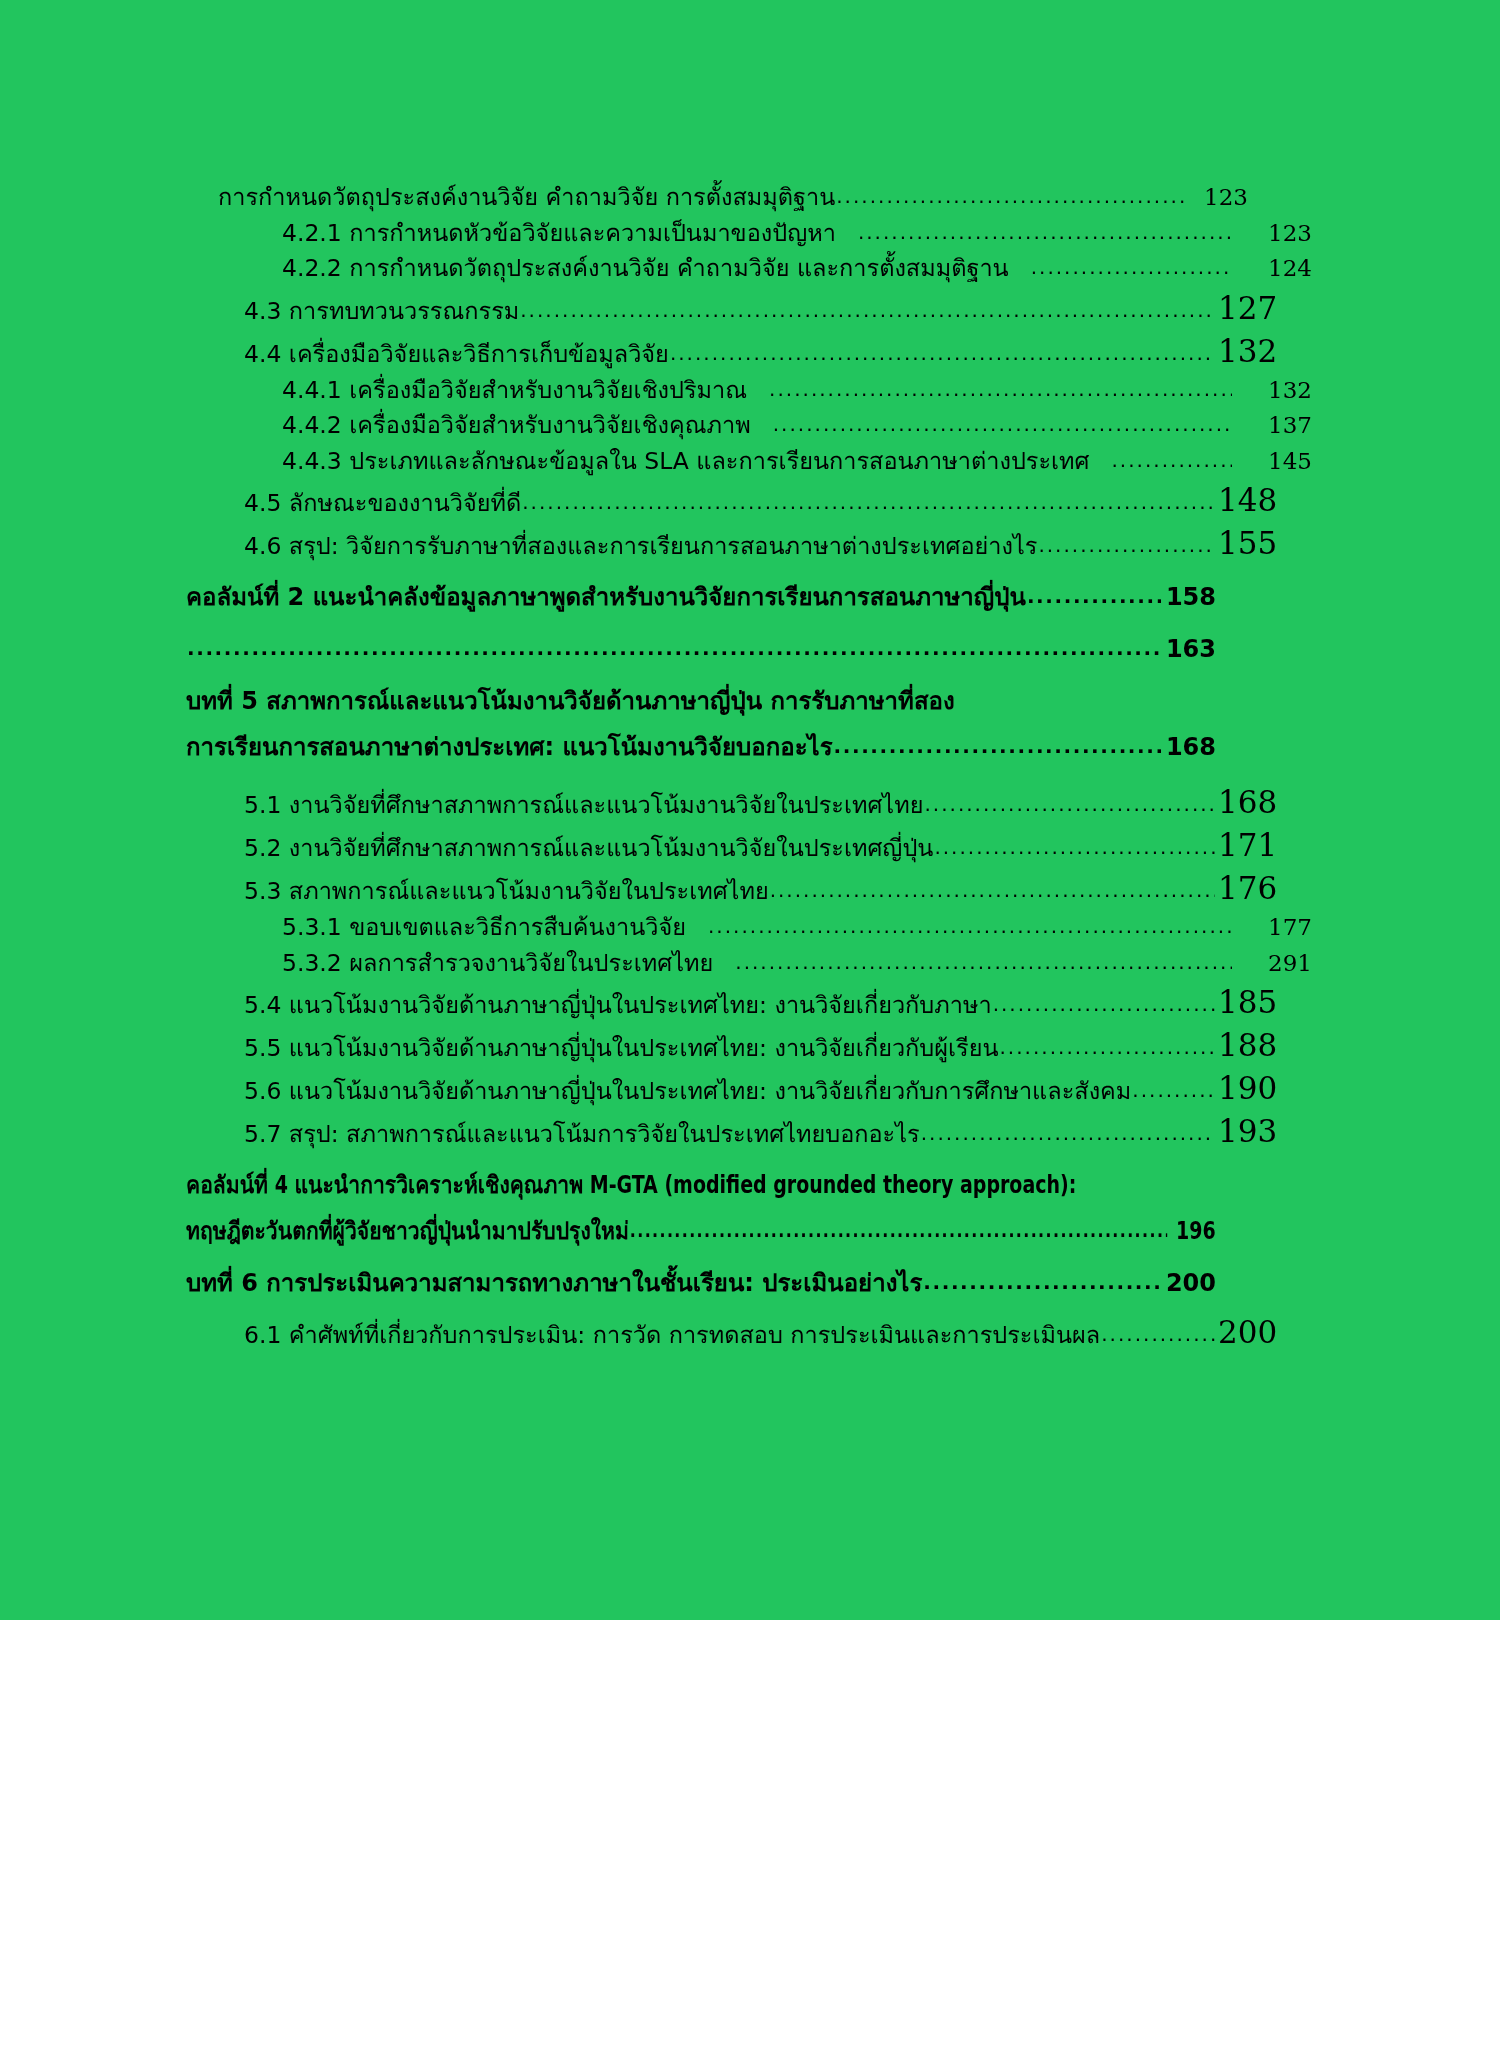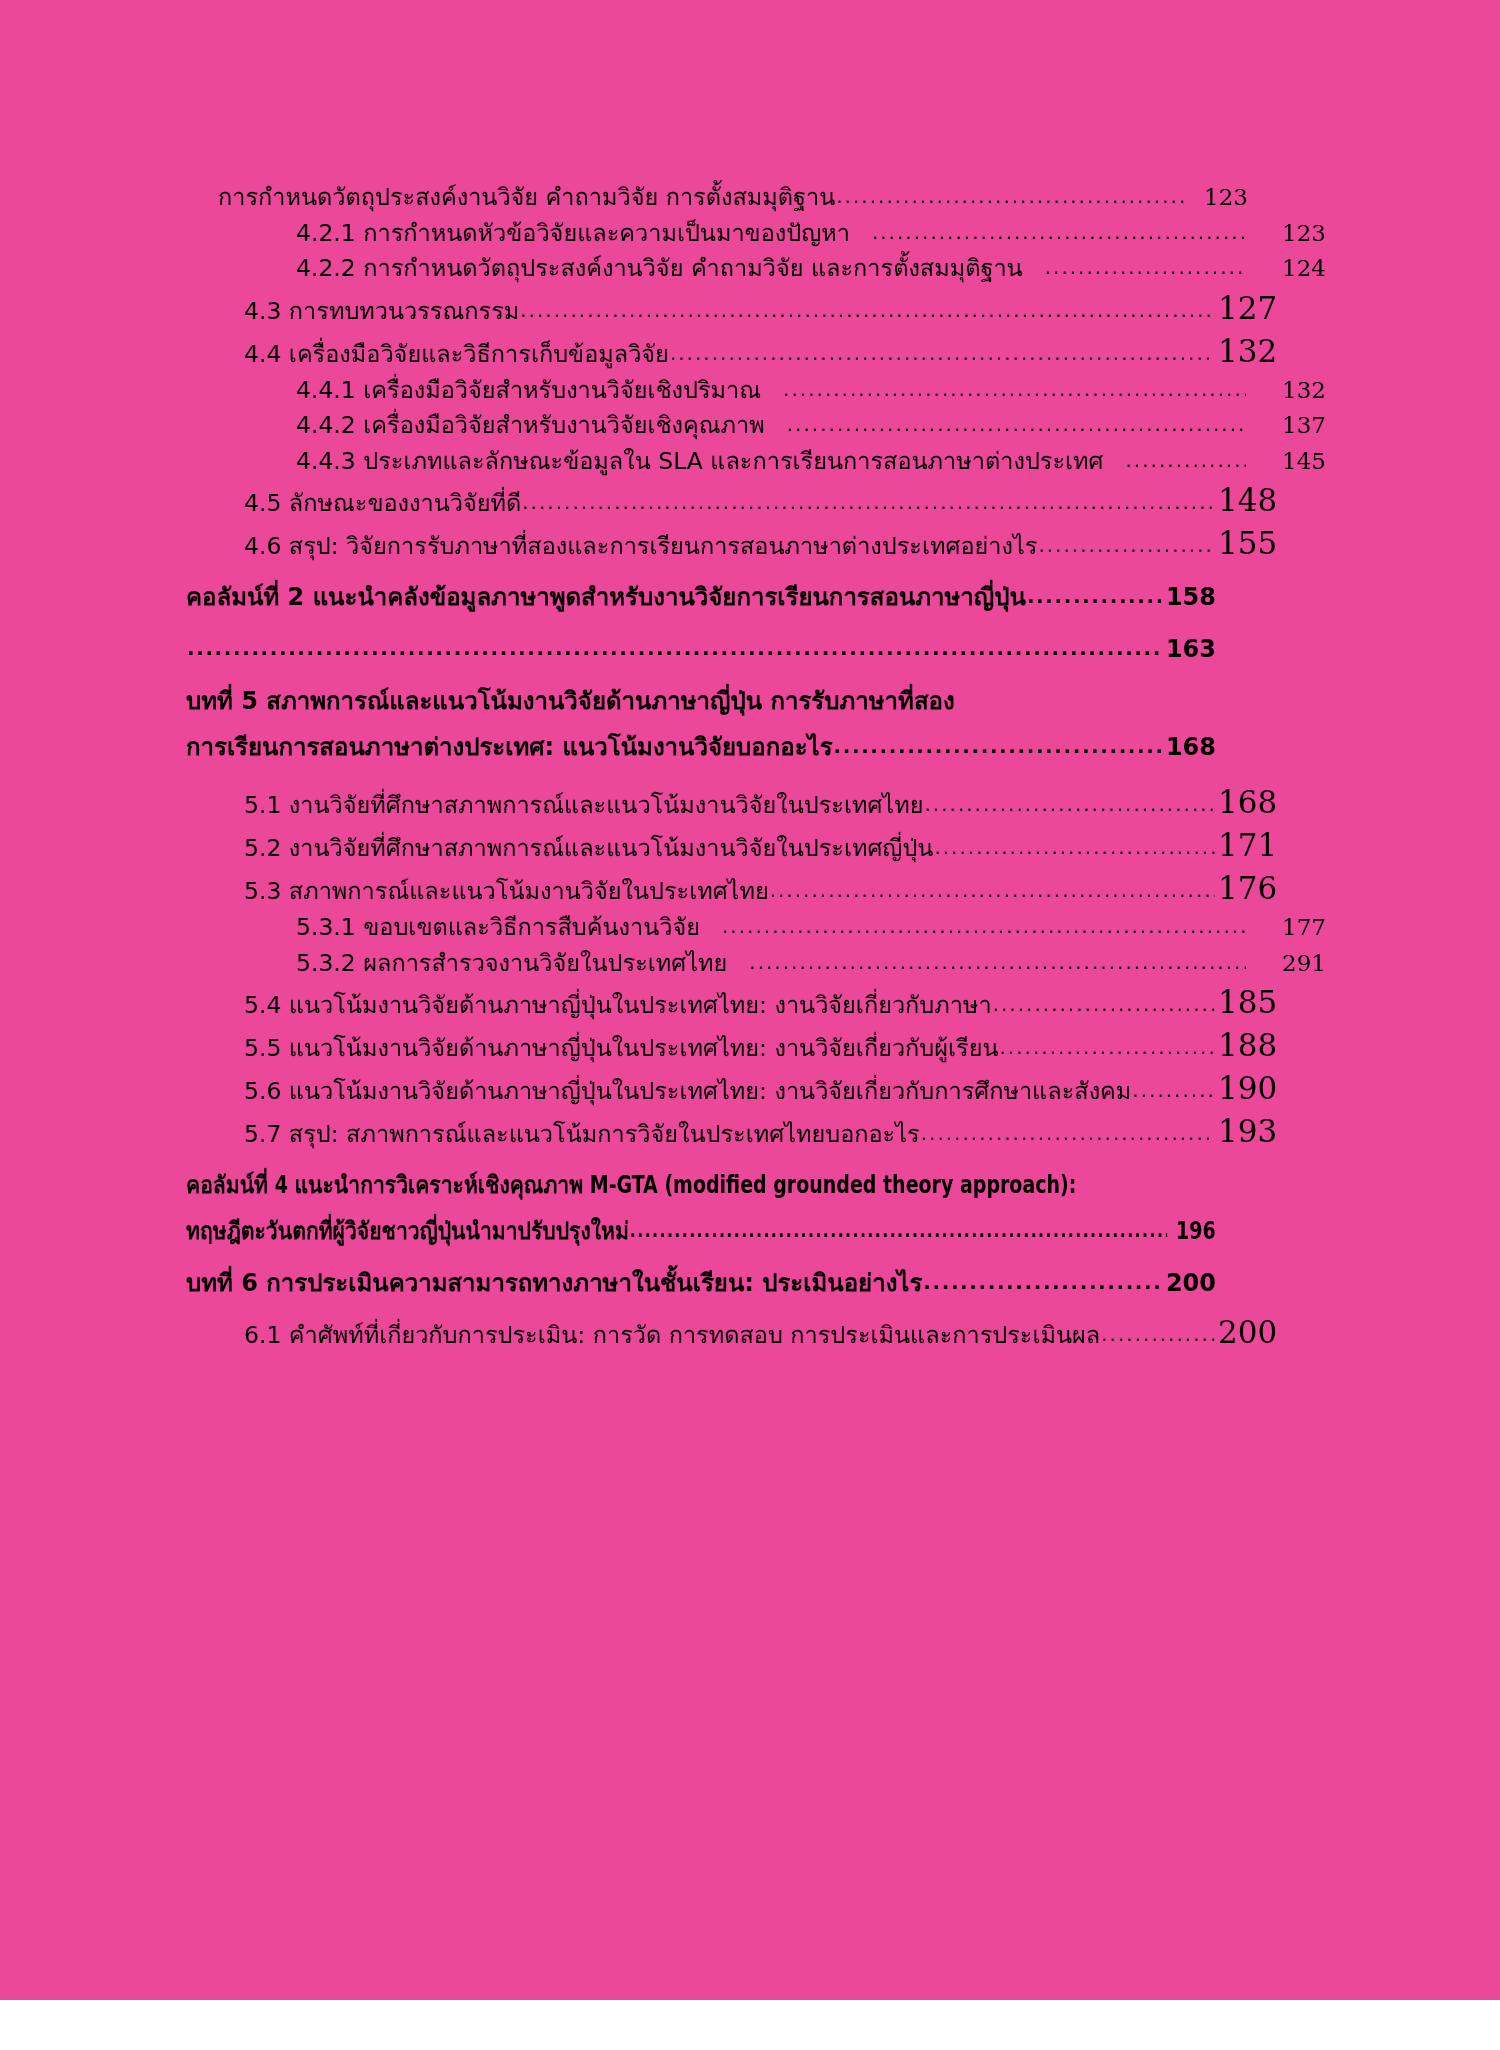--- a/index.html
+++ b/index.html
@@ -14,22 +14,22 @@
     color: #000000;
     position: relative;
     overflow: hidden;
   }
 
   .page {
     position: absolute;
     left: 0;
     top: 0;
     width: 1500px;
-    height: 2000px;
-    background: #ec4899;
+    height: 1620px;
+    background: #22c55e;
   }
 
   .toc {
     position: absolute;
     left: 236px;
     top: 186px;
     width: 1030px;
   }
 
   
@@ -81,21 +81,21 @@
   .lvl-0 {
     margin-left: -18px;
     font-size: 23.5px;
     line-height: 1.0;
     padding-bottom: 12px;
   }
   .lvl-0 .page-num { font-size: 23px; width: 56px; }
 
   
   .lvl-2 {
-    margin-left: 60px;
+    margin-left: 46px;
     font-size: 23.5px;
     line-height: 1.0;
     padding-bottom: 12px;
     gap: 21px;
   }
   .lvl-2 .page-num { font-size: 23px; width: 56px; }
 
   
   .lvl-h {
     margin-left: -50px;

